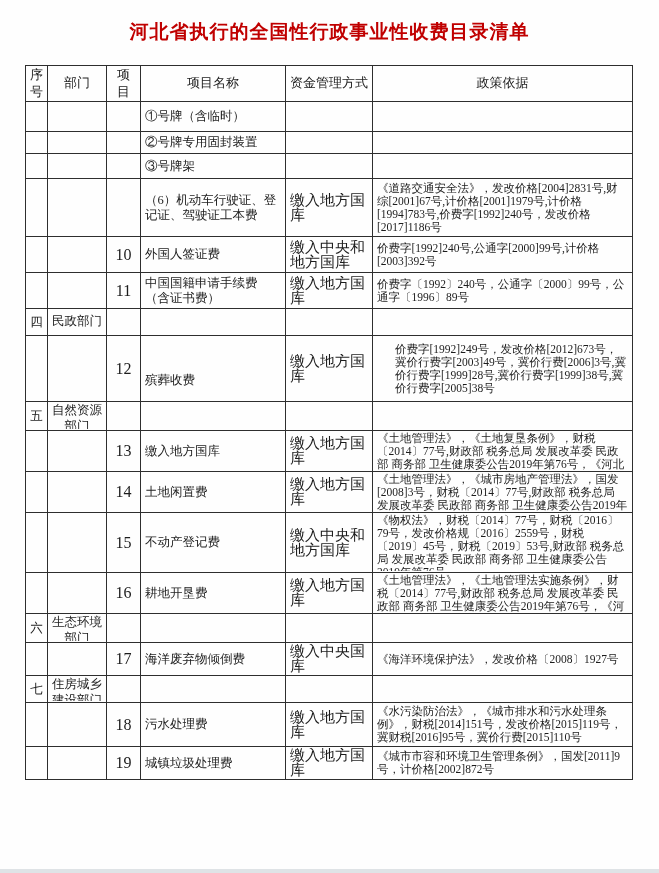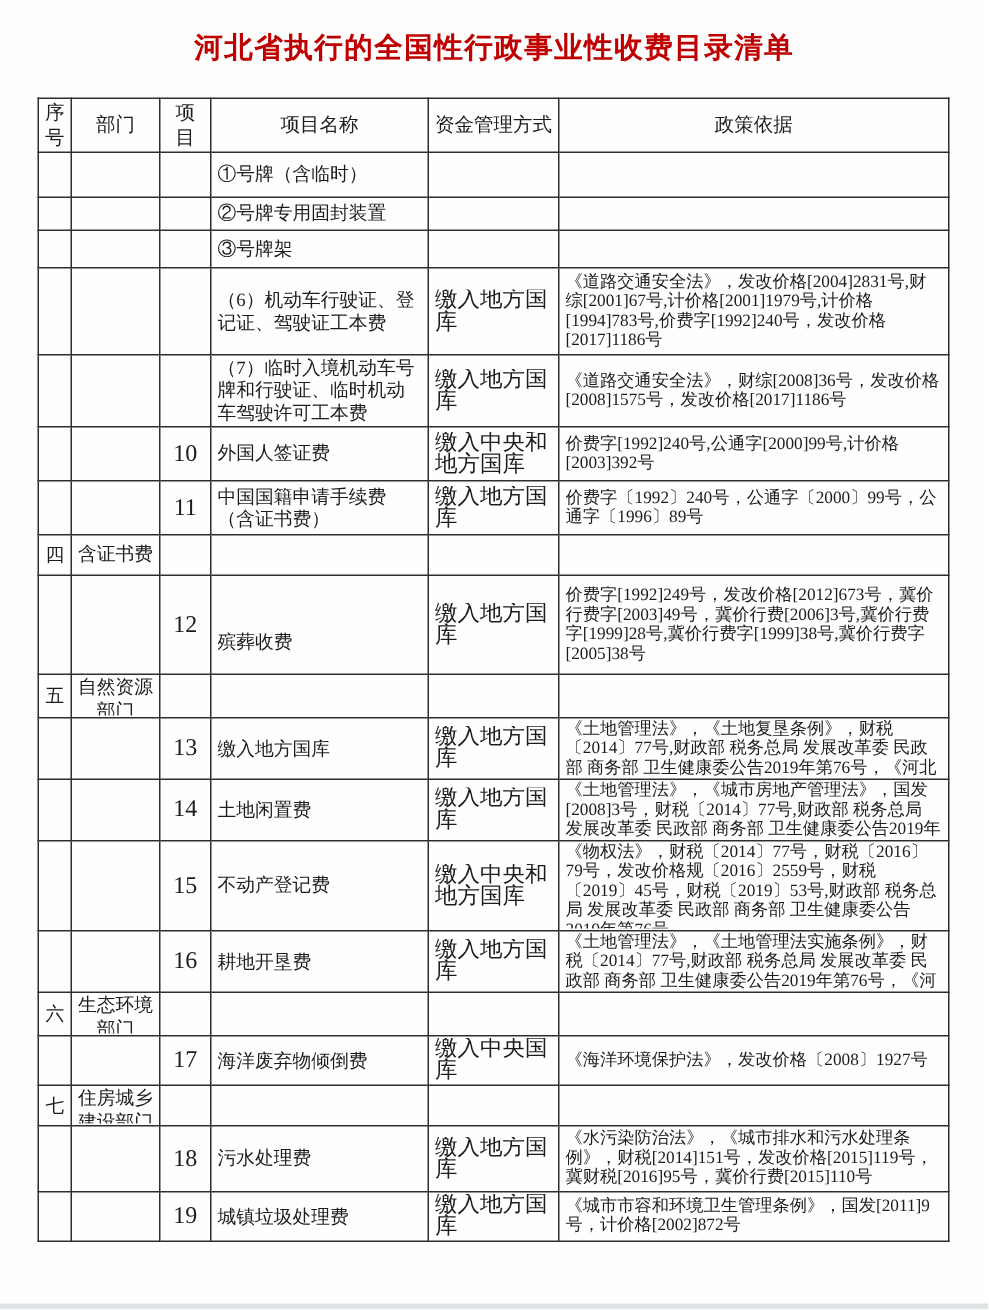--- a/index.html
+++ b/index.html
@@ -154,40 +154,20 @@
           <td class="col-name">
             <div class="clamp" style="max-height: 56px;">（6）机动车行驶证、登记证、驾驶证工本费</div>
           </td>
           <td class="col-fund">
             <div class="clamp" style="max-height: 56px;">缴入地方国库</div>
           </td>
           <td class="col-policy">
             <div class="clamp" style="max-height: 56px;">《道路交通安全法》，发改价格[2004]2831号,财综[2001]67号,计价格[2001]1979号,计价格[1994]783号,价费字[1992]240号，发改价格[2017]1186号</div>
           </td>
         </tr>
-        <tr style="height: 48px;">
-          <td class="col-num">
-            <div class="clamp" style="max-height: 46px;"></div>
-          </td>
-          <td class="col-dept">
-            <div class="clamp" style="max-height: 46px;"></div>
-          </td>
-          <td class="col-item">
-            <div class="clamp" style="max-height: 46px;"></div>
-          </td>
-          <td class="col-name">
-            <div class="clamp" style="max-height: 46px;">（7）临时入境机动车号牌和行驶证、临时机动车驾驶许可工本费</div>
-          </td>
-          <td class="col-fund">
-            <div class="clamp" style="max-height: 46px;">缴入地方国库</div>
-          </td>
-          <td class="col-policy">
-            <div class="clamp" style="max-height: 46px;">《道路交通安全法》，财综[2008]36号，发改价格[2008]1575号，发改价格[2017]1186号</div>
-          </td>
-        </tr>
         <tr style="height: 36px;">
           <td class="col-num">
             <div class="clamp" style="max-height: 34px;"></div>
           </td>
           <td class="col-dept">
             <div class="clamp" style="max-height: 34px;"></div>
           </td>
           <td class="col-item">
             <div class="clamp" style="max-height: 34px;">10</div>
           </td>
@@ -219,21 +199,21 @@
           </td>
           <td class="col-policy">
             <div class="clamp" style="max-height: 34px;">价费字〔1992〕240号，公通字〔2000〕99号，公通字〔1996〕89号</div>
           </td>
         </tr>
         <tr style="height: 27px;">
           <td class="col-num">
             <div class="clamp" style="max-height: 25px;">四</div>
           </td>
           <td class="col-dept">
-            <div class="clamp" style="max-height: 25px;">含证书费</div>
+            <div class="clamp" style="max-height: 25px;">民政部门</div>
           </td>
           <td class="col-item">
             <div class="clamp" style="max-height: 25px;"></div>
           </td>
           <td class="col-name">
             <div class="clamp" style="max-height: 25px;"></div>
           </td>
           <td class="col-fund">
             <div class="clamp" style="max-height: 25px;"></div>
           </td>
@@ -251,21 +231,21 @@
           <td class="col-item">
             <div class="clamp" style="max-height: 64px;">12</div>
           </td>
           <td class="col-name">
             <div class="clamp" style="max-height: 64px; margin-top: 24px;">殡葬收费</div>
           </td>
           <td class="col-fund">
             <div class="clamp" style="max-height: 64px;">缴入地方国库</div>
           </td>
           <td class="col-policy">
-            <div class="clamp" style="max-height: 64px;">价费字[1992]249号，发改价格[2012]673号，冀价行费字[2003]49号，冀价行费[2006]3号,冀价行费字[1999]28号,冀价行费字[1999]38号,冀价行费字[2005]38号</div>
+            <div class="clamp" style="max-height: 64px; margin-left: 18px;">价费字[1992]249号，发改价格[2012]673号，冀价行费字[2003]49号，冀价行费[2006]3号,冀价行费字[1999]28号,冀价行费字[1999]38号,冀价行费字[2005]38号</div>
           </td>
         </tr>
         <tr style="height: 28px;">
           <td class="col-num">
             <div class="clamp" style="max-height: 26px;">五</div>
           </td>
           <td class="col-dept">
             <div class="clamp" style="max-height: 26px;">自然资源部门</div>
           </td>
           <td class="col-item">

